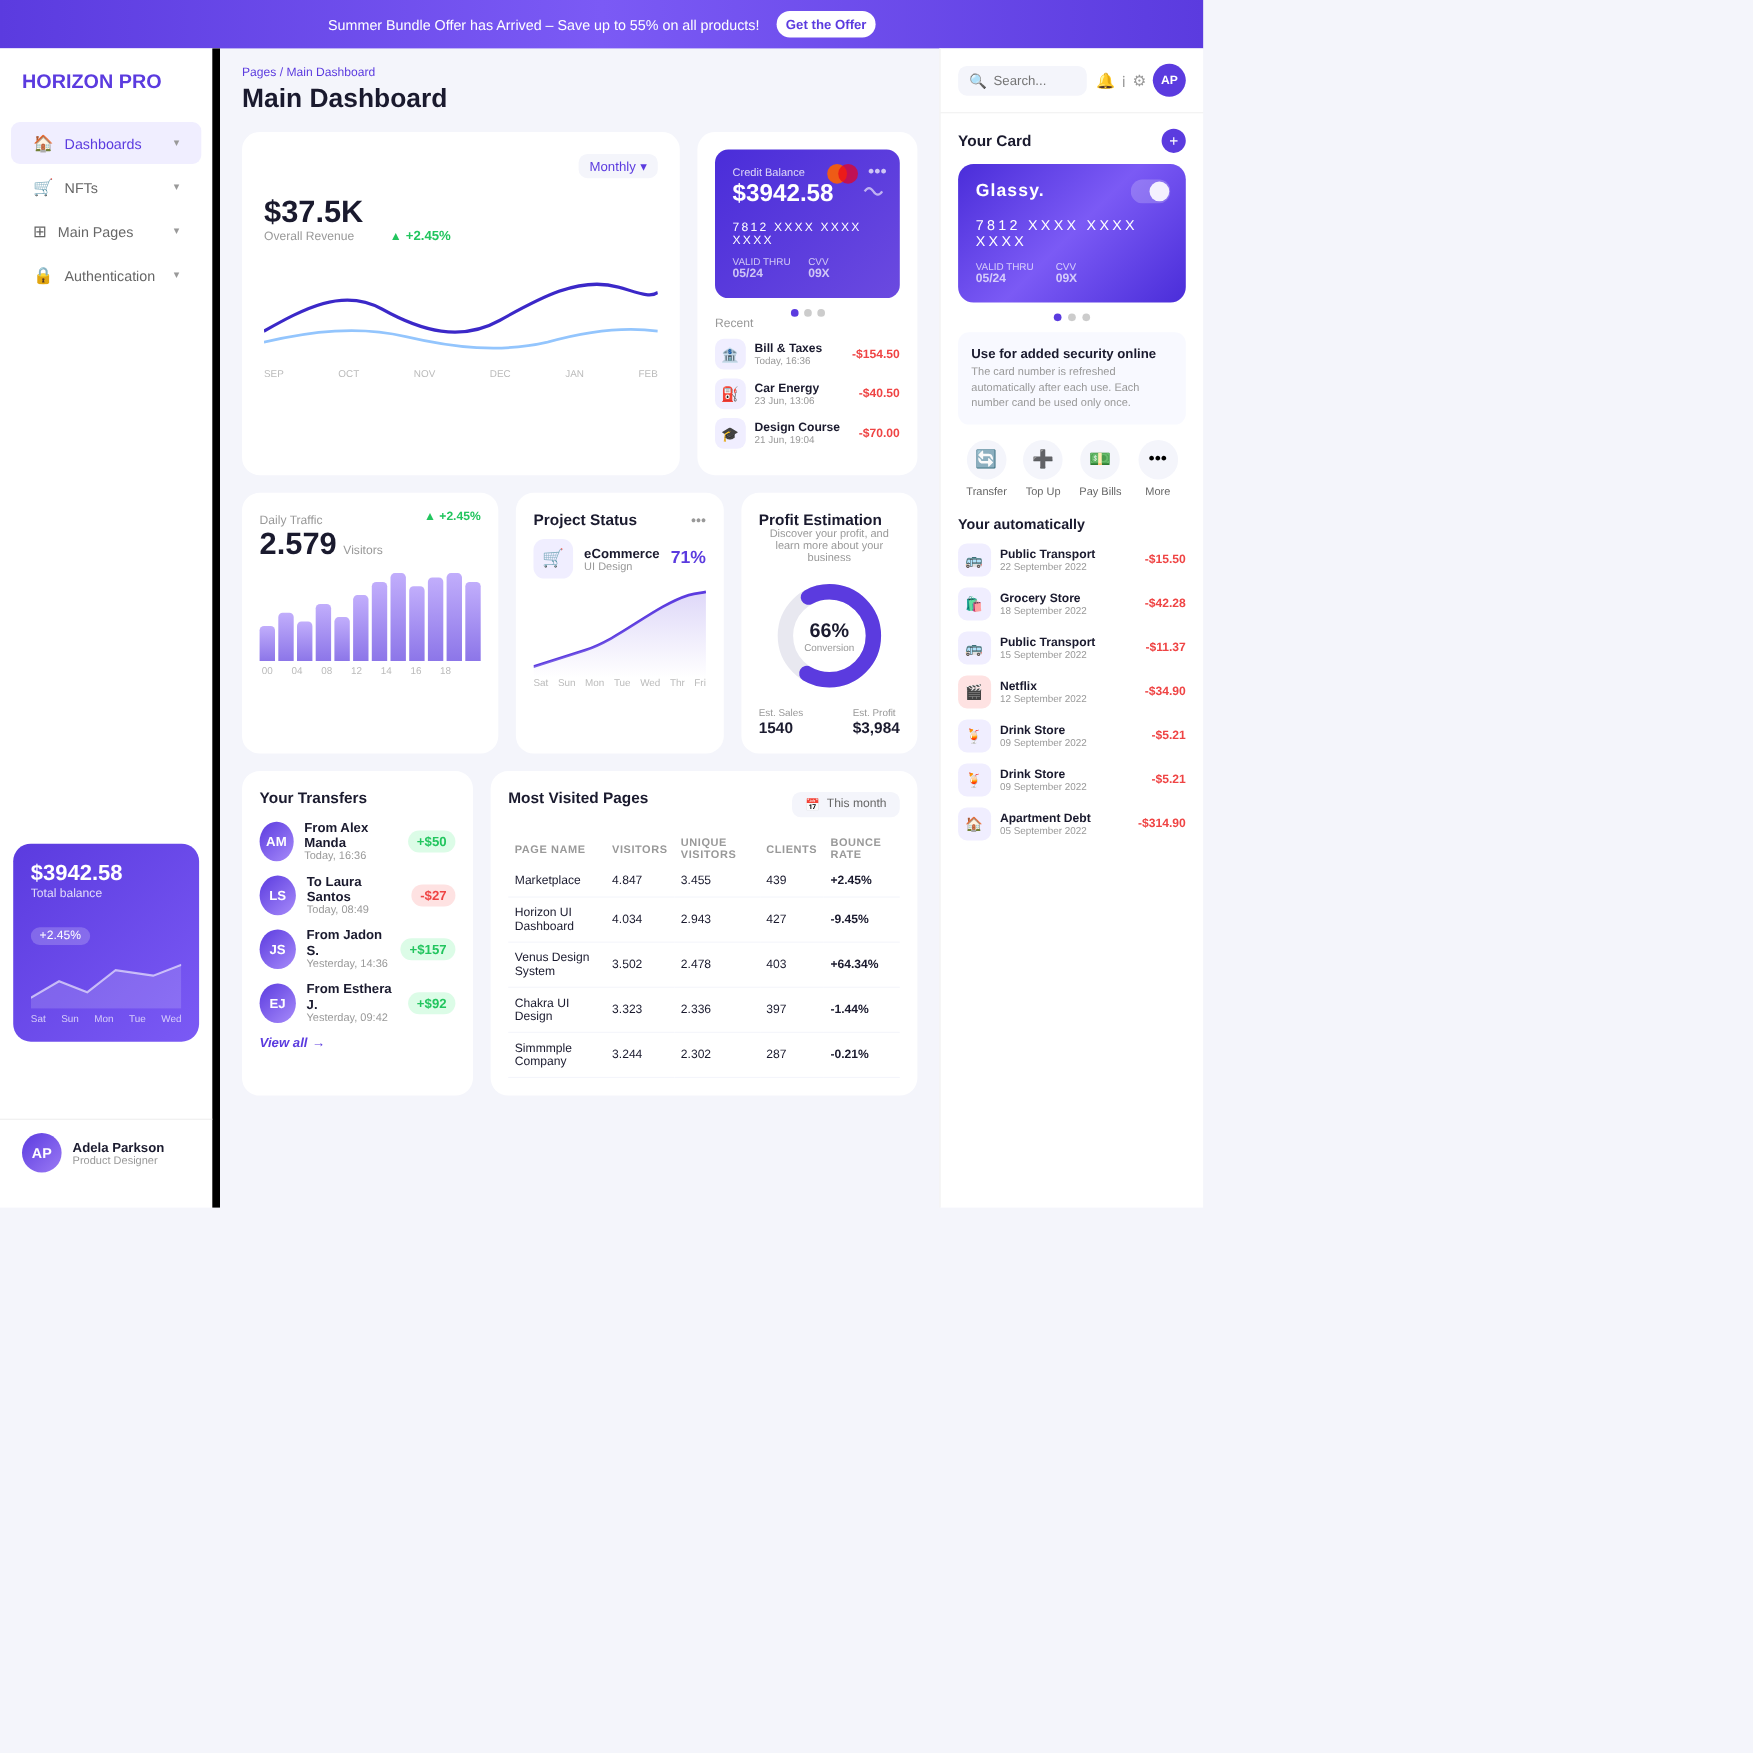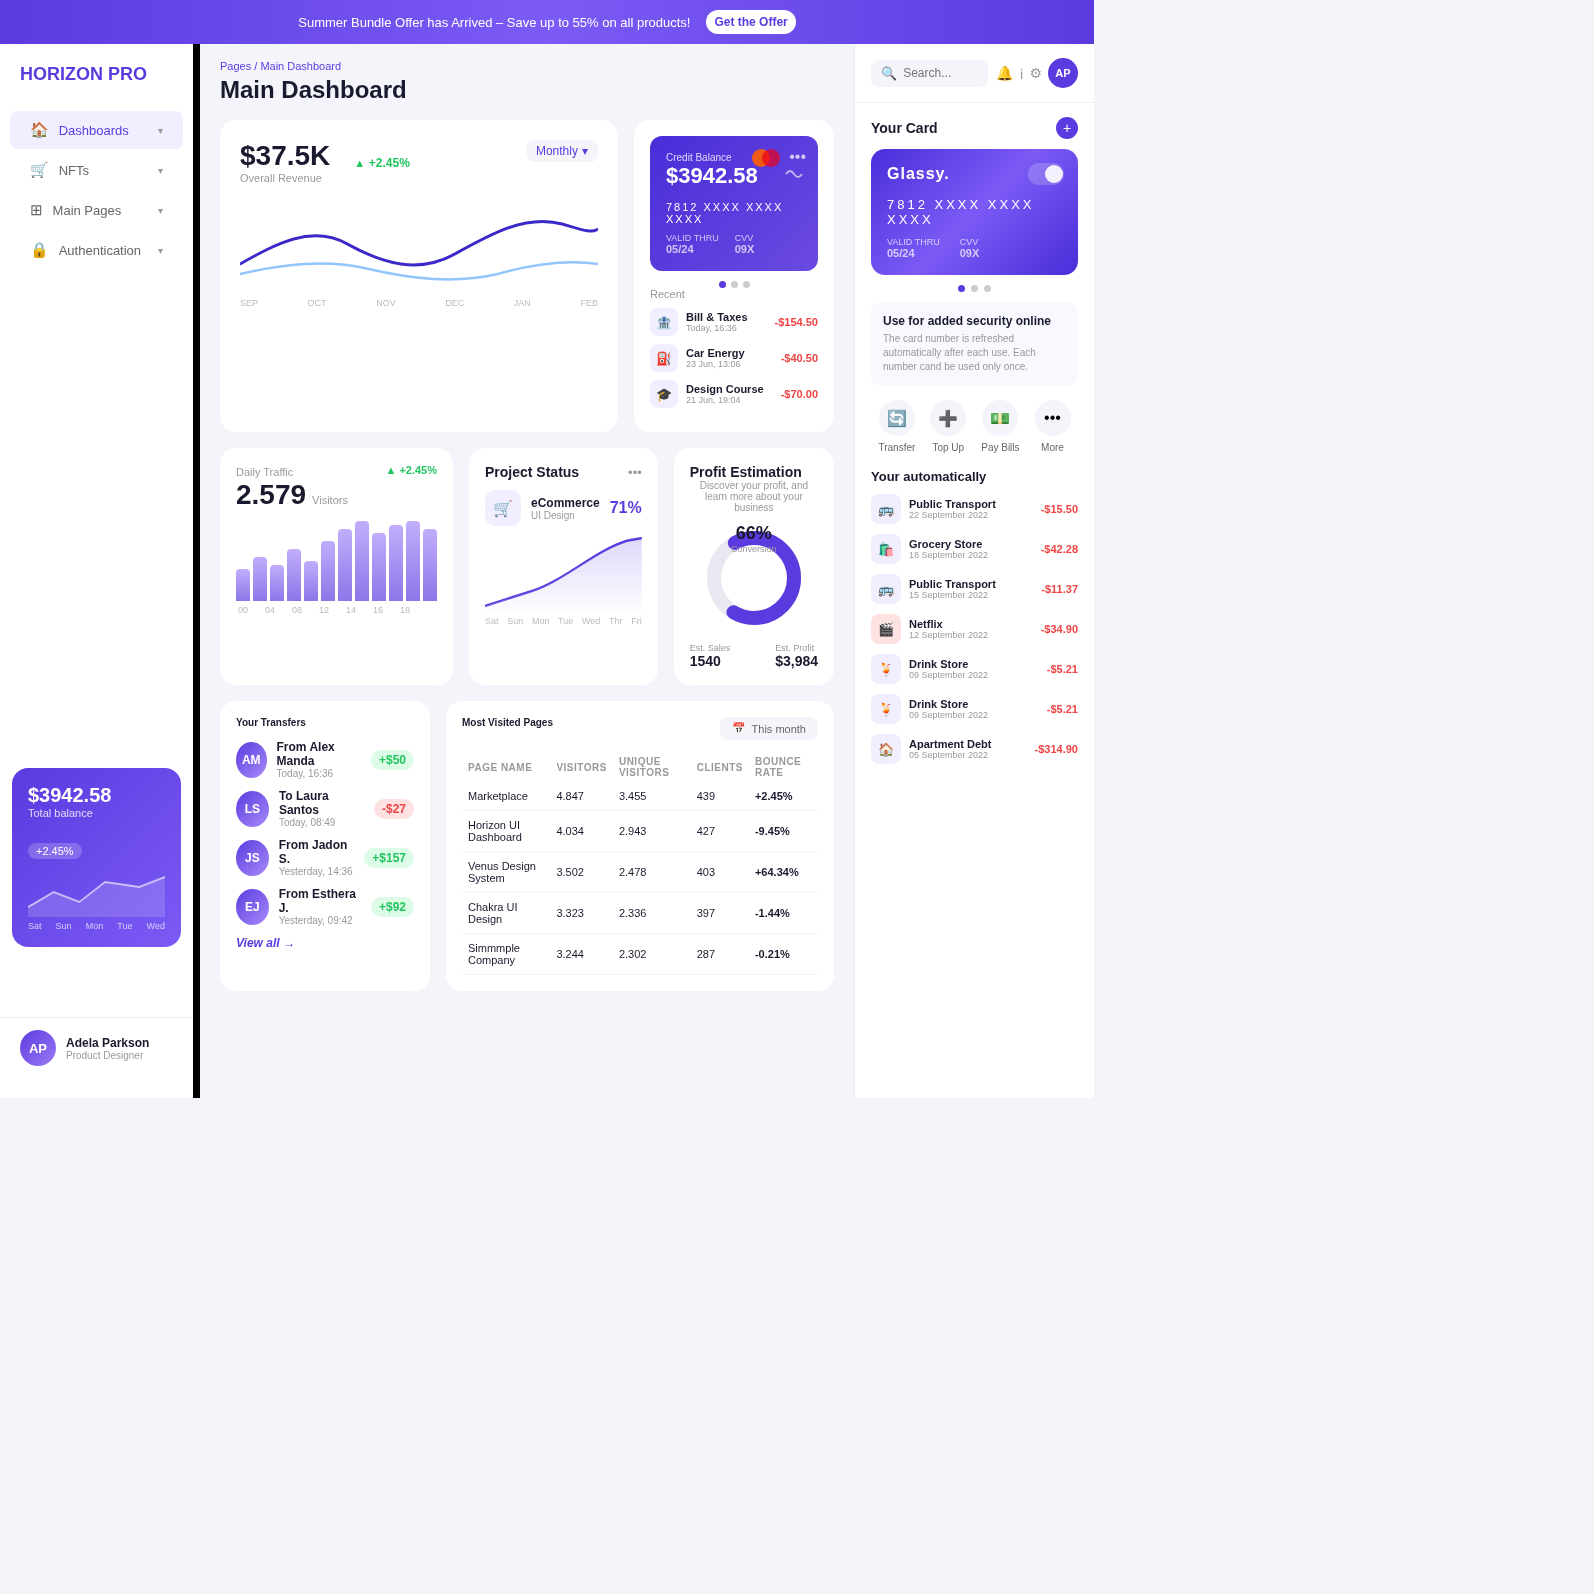--- a/index.html
+++ b/index.html
@@ -206,39 +206,39 @@
     .line-chart-labels { display: flex; justify-content: space-between; font-size: 9px; color: #bbb; }
 
     .profit-card {
       flex: 1;
       background: white;
       border-radius: 16px;
       padding: 16px;
     }
     .profit-title { font-size: 14px; font-weight: 700; color: #1a1a2e; text-align: left; }
     .profit-desc { font-size: 10px; color: #999; text-align: center; margin-bottom: 10px; }
-    .donut-wrapper { display: flex; justify-content: center; position: relative; height: 110px; }
+    .donut-wrapper { display: flex; justify-content: center; align-items: center; position: relative; height: 110px; }
     .donut-wrapper svg { width: 110px; height: 110px; }
     .donut-center { position: absolute; text-align: center; }
     .donut-pct { font-size: 18px; font-weight: 700; color: #1a1a2e; }
     .donut-conv { font-size: 9px; color: #999; }
     .profit-stats { display: flex; justify-content: space-between; margin-top: 10px; }
     .profit-stat-label { font-size: 9px; color: #999; }
     .profit-stat-val { font-size: 14px; font-weight: 700; color: #1a1a2e; }
 
     
     .bottom-row { display: flex; gap: 16px; }
 
     .transfers-card {
       flex: 1;
       background: white;
       border-radius: 16px;
       padding: 16px;
     }
-    .section-title { font-size: 10px; font-weight: 700; color: #1a1a2e; margin-bottom: 12px; }
+    .section-title { font-size: 14px; font-weight: 700; color: #1a1a2e; margin-bottom: 12px; }
     .transfer-item { display: flex; align-items: center; gap: 10px; margin-bottom: 10px; }
     .transfer-avatar { width: 36px; height: 36px; border-radius: 50%; background: linear-gradient(135deg, #5b3bdf, #a78bfa); display: flex; align-items: center; justify-content: center; color: white; font-size: 12px; font-weight: 600; }
     .transfer-info .t-name { font-size: 12px; font-weight: 600; color: #1a1a2e; }
     .transfer-info .t-date { font-size: 10px; color: #999; }
     .transfer-amt { margin-left: auto; font-size: 12px; font-weight: 700; border-radius: 12px; padding: 3px 8px; }
     .t-pos { background: #dcfce7; color: #22c55e; }
     .t-neg { background: #fee2e2; color: #ef4444; }
     .view-all { color: #5b3bdf; font-size: 12px; font-weight: 600; cursor: pointer; display: flex; align-items: center; gap: 4px; margin-top: 8px; font-style: italic; }
 
     .visited-card {
@@ -425,21 +425,21 @@
     <div class="breadcrumb">
       <span>Pages</span>
       <span>/</span>
       <span style="color:#5b3bdf;">Main Dashboard</span>
     </div>
     <div class="page-title">Main Dashboard</div>
 
     <div class="top-row">
 
       <div class="revenue-card">
-        <div style="display:flex;align-items:center;gap:12px;">
+        <div style="display:flex;align-items:flex-end;gap:12px;margin-top:37px;">
           <div>
             <div class="revenue-amount">$37.5K</div>
             <div class="revenue-label">Overall Revenue</div>
           </div>
           <div style="margin-left:12px;">
             <span style="font-size:11px;color:#22c55e;">▲</span>
             <span class="revenue-change">+2.45%</span>
           </div>
         </div>
         <div class="monthly-selector">

